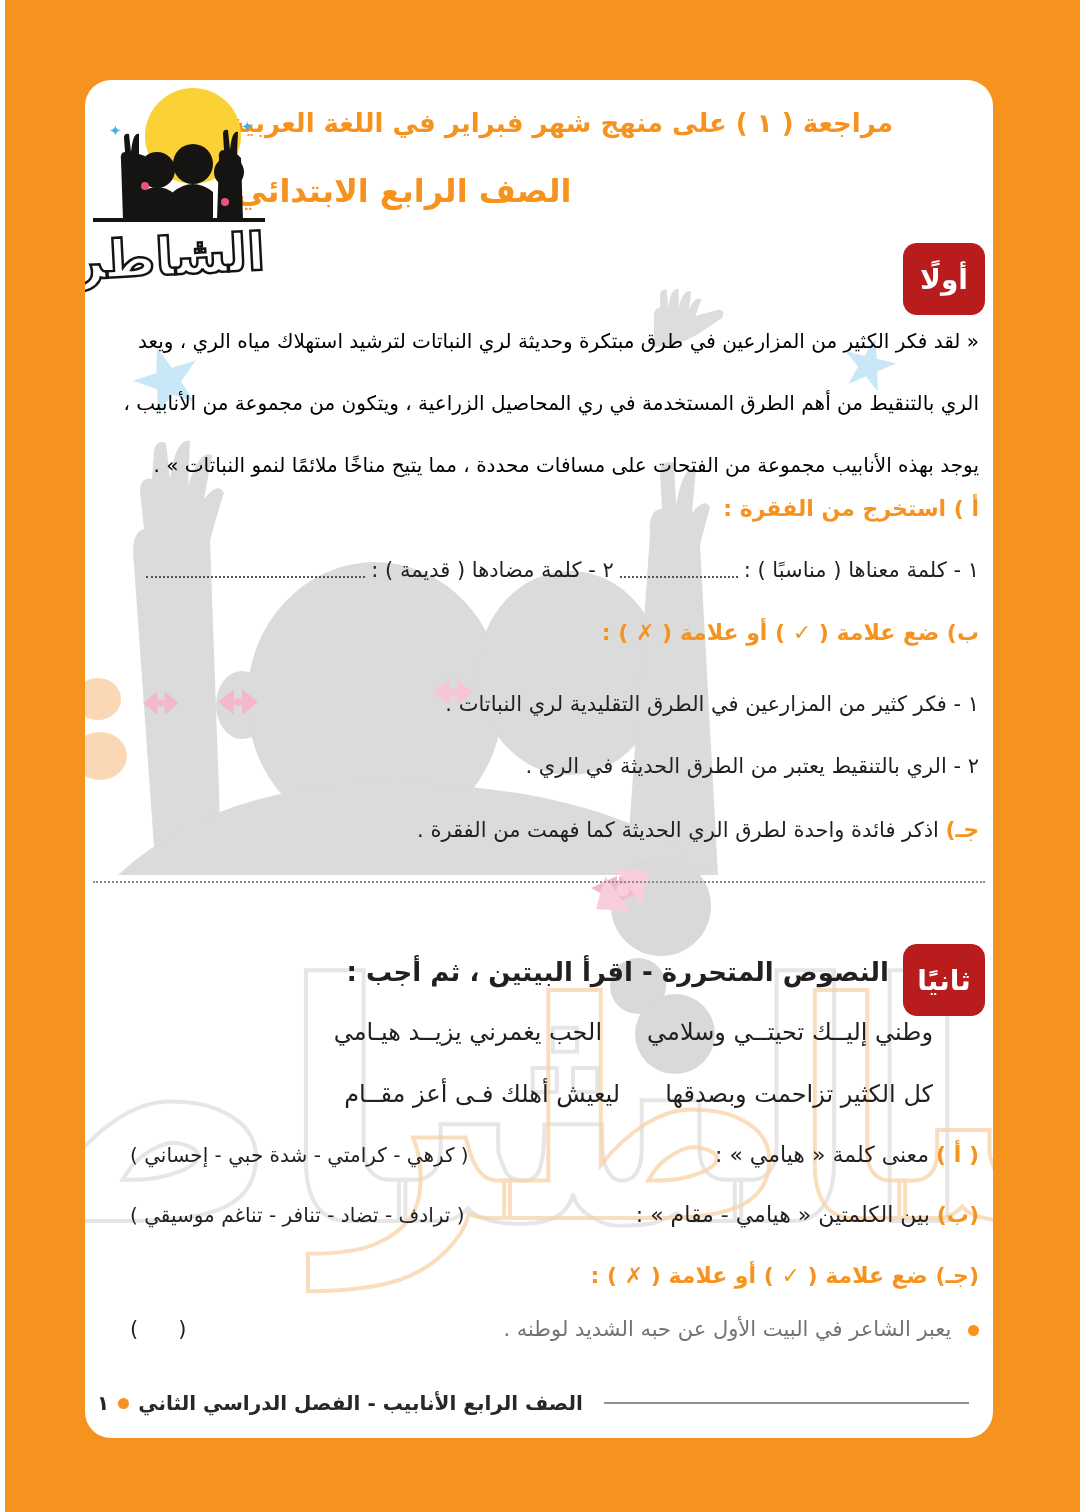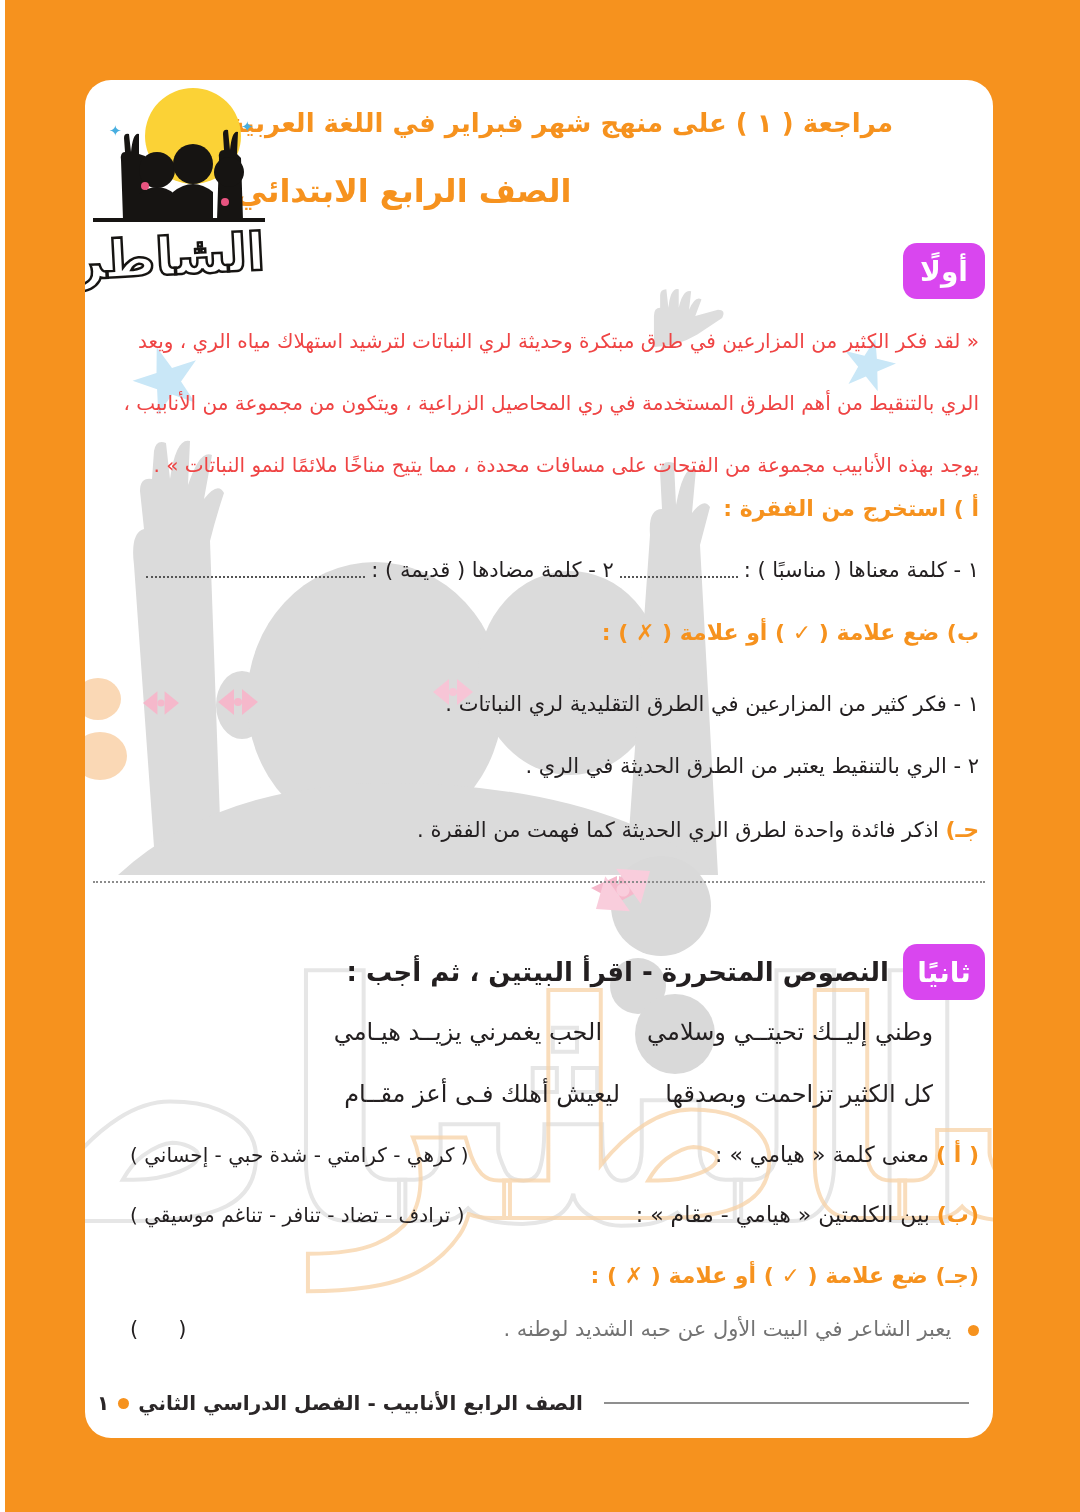--- a/index.html
+++ b/index.html
@@ -25,26 +25,26 @@
     top:862px; right:-430px; font-size:300px; font-weight:bold; line-height:1.15;
     color:transparent; -webkit-text-stroke:4px #F8D2A6; opacity:.75; direction:rtl;
   }
   .peach { border-radius:50%; background:#FAD8B5; }
   .divider-dotted { position:absolute; left:8px; right:8px; border-top:2px dotted #8C8C8C; z-index:2; }
   
   .t { position:absolute; white-space:nowrap; color:#231F20; z-index:2; }
   .orange { color:#F6921E; font-weight:bold; }
   .bold { font-weight:bold; }
   .badge {
-    position:absolute; z-index:2; width:82px; height:56px; background:#d946ef; color:#fff;
+    position:absolute; z-index:2; width:82px; height:72px; background:#b91c1c; color:#fff;
     font-weight:bold; font-size:28px; border-radius:14px;
     display:flex; align-items:center; justify-content:center;
   }
   .heading { font-size:26px; font-weight:bold; }
-  .para { position:absolute; right:14px; left:14px; z-index:2; font-size:20px; line-height:62px; text-align:right; color:#ef4444; }
+  .para { position:absolute; right:14px; left:14px; z-index:2; font-size:20px; line-height:62px; text-align:right; color:#000000; }
   .row { position:absolute; display:flex; z-index:2; }
   .dotline { border-bottom:2px dotted #555; height:16px; margin:0 6px; align-self:flex-end; margin-bottom:4px; }
   .bullet-dot { display:inline-block; width:11px; height:11px; border-radius:50%; background:#F6921E; margin-left:10px; }
   .blank { white-space:pre; font-size:21px; color:#231F20; }
   
   .logo { position:absolute; left:8px; top:8px; width:172px; height:218px; z-index:3; direction:ltr; }
   .logo .sun { position:absolute; left:52px; top:0; width:96px; height:96px; border-radius:50%; background:#FBD236; }
   .logo .spark { position:absolute; font-size:15px; color:#47AEE0; }
   .logo .bar { position:absolute; left:0; top:130px; width:172px; height:4px; background:#161412; }
   .logo .brand {

